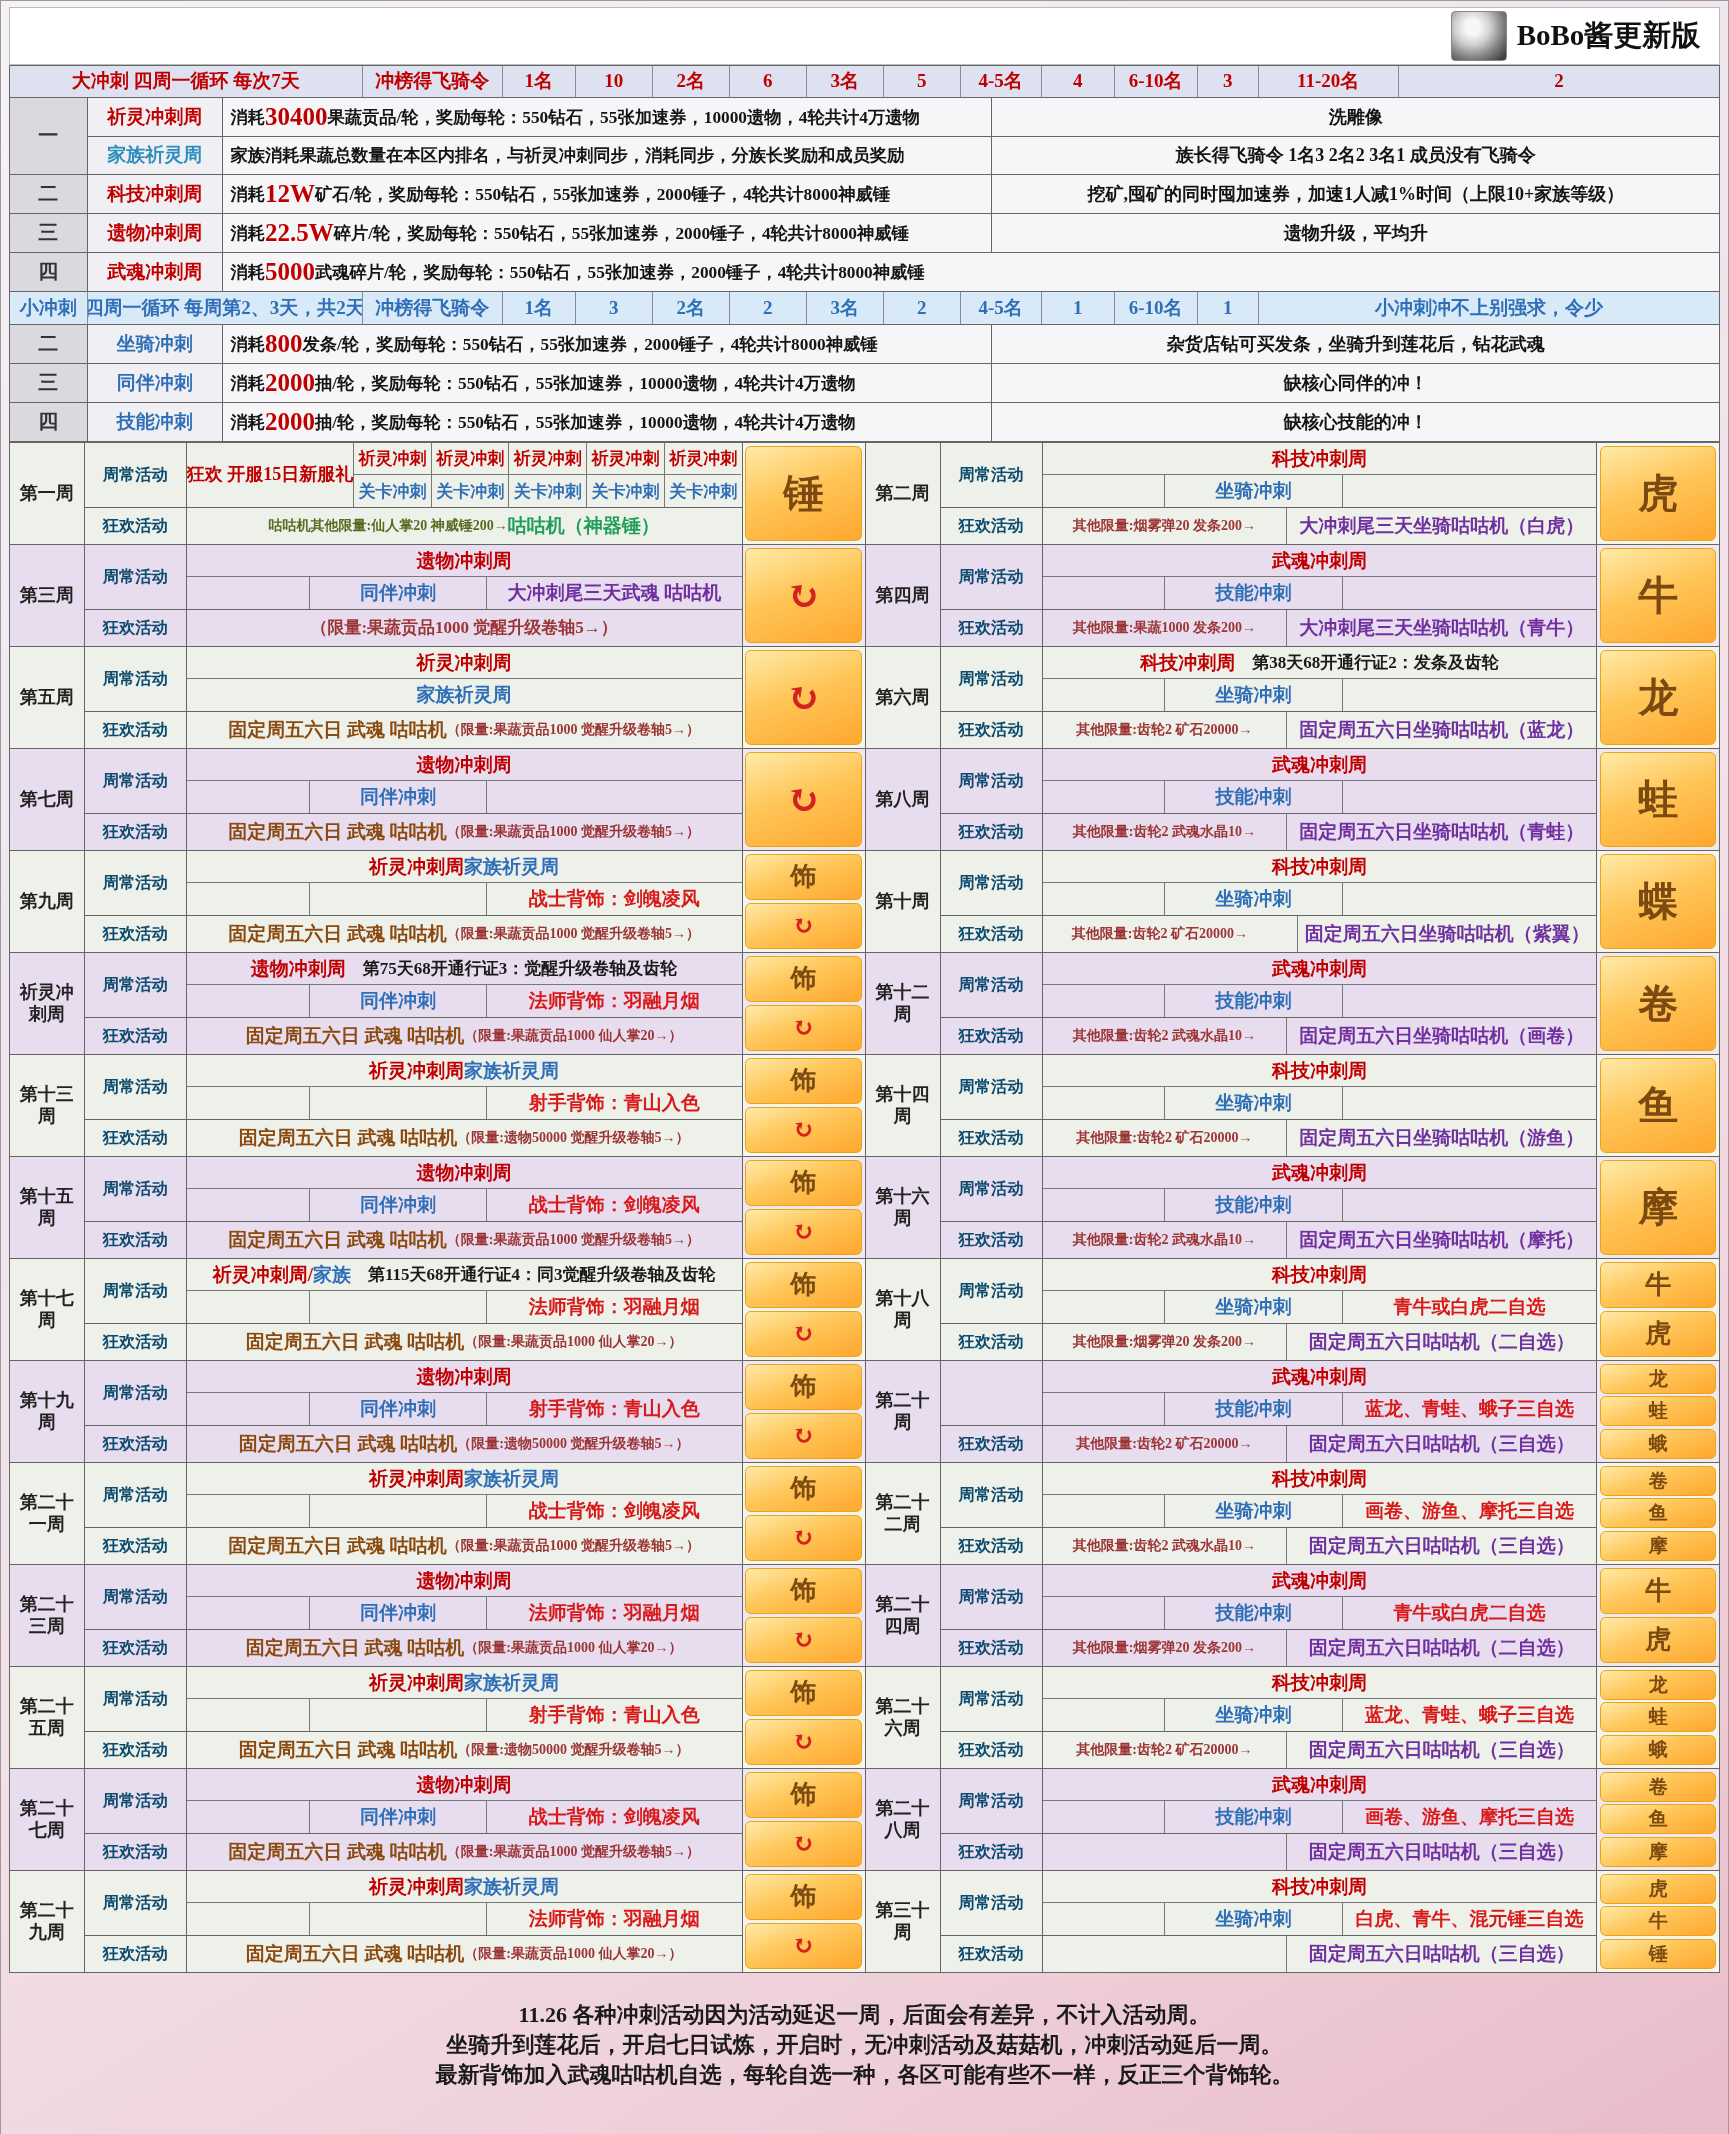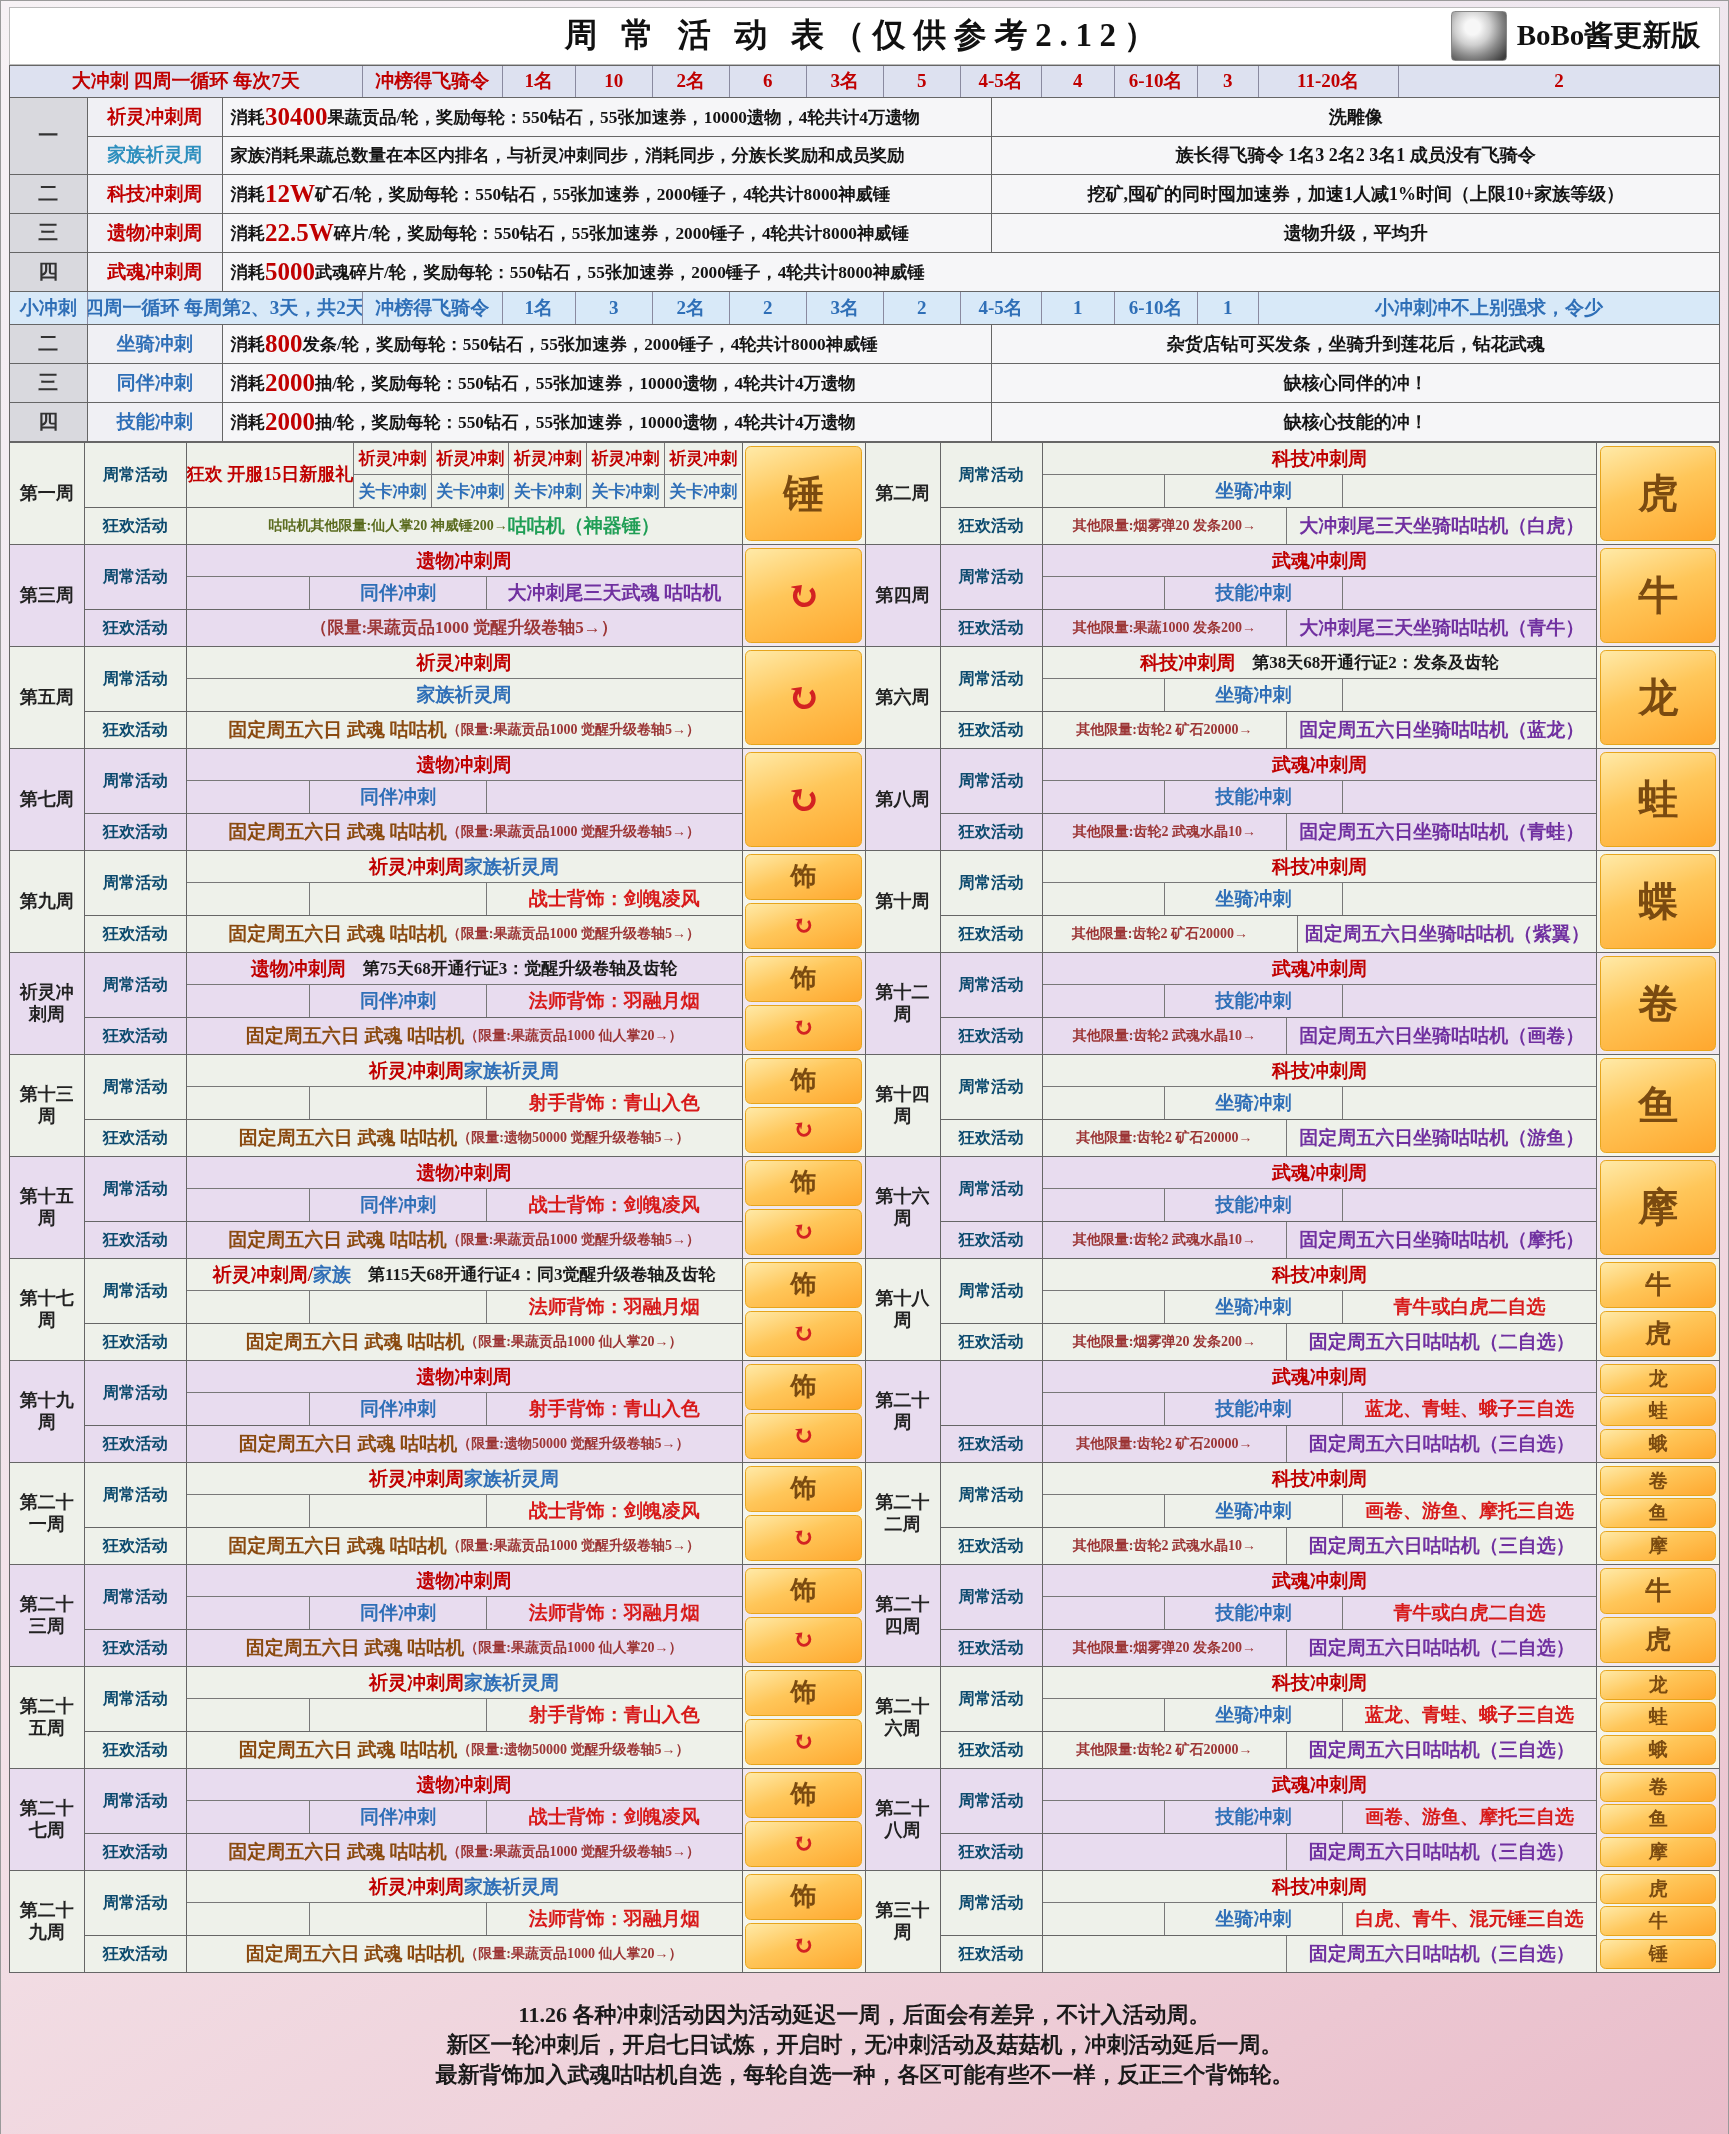--- a/index.html
+++ b/index.html
@@ -79,21 +79,20 @@
   .defpart{font-size:17.3px;font-weight:700}
 
   .footer{margin:1.9px 7.7px;padding-top:25px;text-align:center}
   .fline{font-size:22px;font-weight:700;line-height:30px;color:#1a1a1a}
 </style>
 </head>
 <body>
 
 <div class="page">
   <div class="titlebar">
-    <div class="title">周 常 活 动 表（仅供参考2.12）</div>
     <div class="badge-wrap">
       <div class="avatar"></div>
       <div class="badge">BoBo酱更新版</div>
     </div>
   </div>
 
   <div class="summary" id="summary">
       <div class="srow bigh">
         <div class="scell" style="width: 352px;">大冲刺 四周一循环 每次7天</div>
         <div class="scell" style="width: 140px;">冲榜得飞骑令</div>
@@ -1456,17 +1455,17 @@
             <div class="card" style="font-size: 19px;">虎</div>
             <div class="card" style="font-size: 19px;">牛</div>
             <div class="card" style="font-size: 19px;">锤</div>
           </div>
         </div>
       </div>
     </div>
 
   <div class="footer" id="footer-notes">
       <div class="fline" style="color: rgb(26, 26, 26);">11.26 各种冲刺活动因为活动延迟一周，后面会有差异，不计入活动周。</div>
-      <div class="fline" style="color: rgb(26, 26, 26);">新区一轮冲刺后，开启七日试炼，开启时，无冲刺活动及菇菇机，冲刺活动延后一周。</div>
+      <div class="fline" style="color: rgb(26, 26, 26);">坐骑升到莲花后，开启七日试炼，开启时，无冲刺活动及菇菇机，冲刺活动延后一周。</div>
       <div class="fline" style="color: rgb(26, 26, 26);">最新背饰加入武魂咕咕机自选，每轮自选一种，各区可能有些不一样，反正三个背饰轮。</div>
     </div>
 </div>
 
 
 </body></html>

